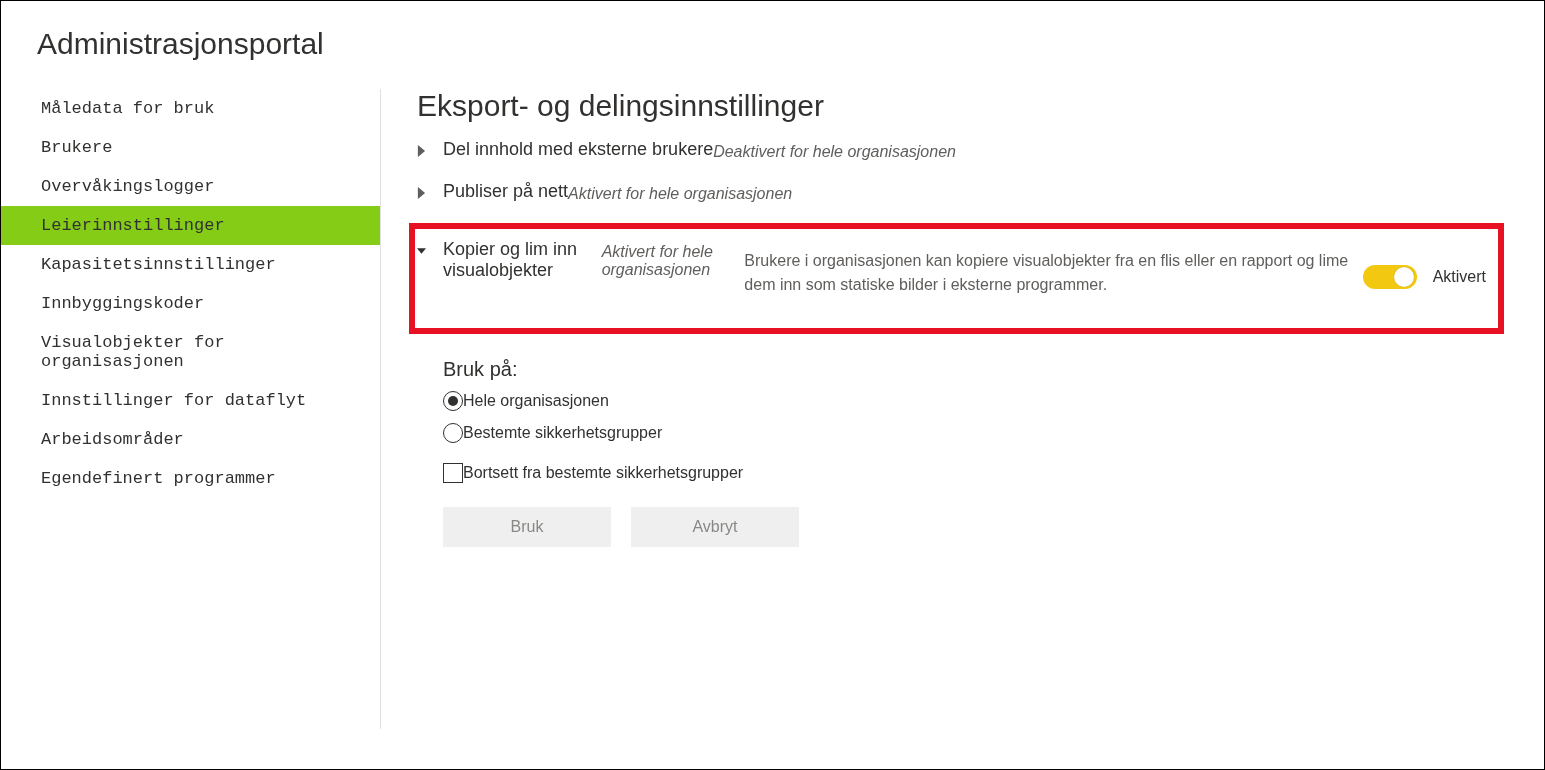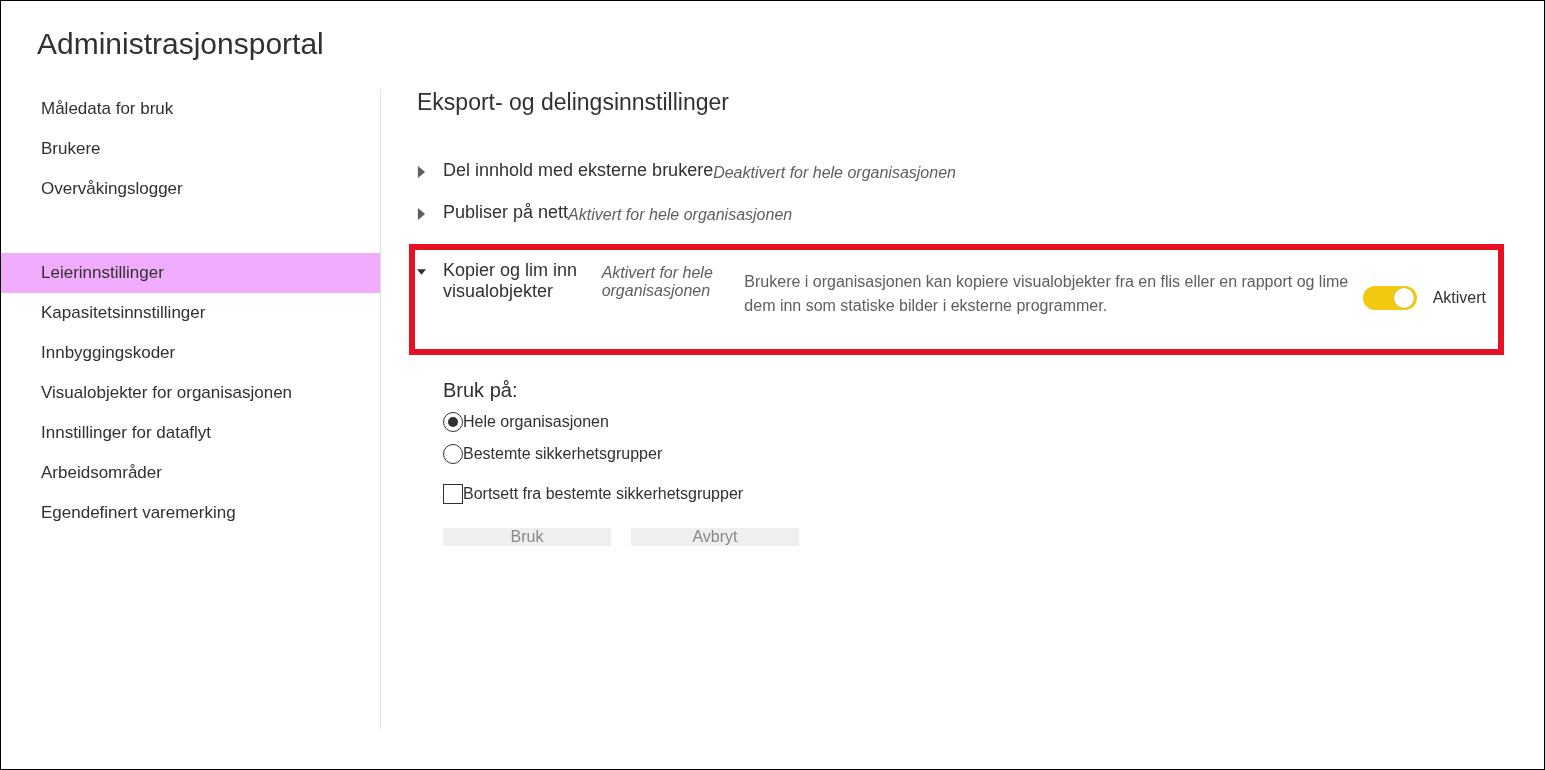--- a/index.html
+++ b/index.html
@@ -1,64 +1,64 @@
 <!DOCTYPE html>
 <html><head>
   <meta charset="utf-8">
   <style>
     * { box-sizing: border-box; margin: 0; padding: 0; }
     body { font-family: "Segoe UI", Tahoma, sans-serif; background: #fff; }
     .frame { width: 1545px; height: 770px; border: 1px solid #000; position: relative; overflow: hidden; }
     .page-title { font-size: 30px; font-weight: 300; color: #323130; padding: 26px 0 0 36px; }
     .body-wrap { display: flex; margin-top: 28px; }
     .sidebar { width: 380px; padding-right: 0; border-right: 1px solid #e1e1e1; min-height: 640px; padding-left: 36px; }
-    .sidebar-item { display: block; padding: 10px 14px 10px 40px; font-size: 17px; color: #323130; cursor: pointer; margin-left: -36px; }
-    .sidebar-item.selected { background: #f0abfc; margin-top: 44px; }
+    .sidebar-item { display: block; padding: 10px 14px 10px 40px; font-size: 17px; color: #323130; cursor: pointer; margin-left: -36px; font-family: Liberation Mono, monospace; }
+    .sidebar-item.selected { background: #84cc16; }
     .content { flex: 1; padding: 0 40px 0 36px; }
-    .section-title { font-size: 23px; font-weight: 400; color: #323130; margin-bottom: 44px; }
+    .section-title { font-size: 30px; font-weight: 400; color: #323130; margin-bottom: 16px; }
     .setting-block { margin-bottom: 20px; }
     .setting-header { display: flex; align-items: flex-start; gap: 12px; }
     .caret { width: 14px; color: #605e5c; flex-shrink: 0; margin-top: 6px; }
     .caret svg { display: block; width: 9px; height: 12px; }
     .setting-texts { display: flex; }
     .setting-title { font-size: 18px; color: #323130; }
     .setting-status { font-size: 16px; font-style: italic; color: #605e5c; margin-top: 4px; }
     .setting-desc { font-size: 16px; color: #605e5c; margin-top: 10px; max-width: 1020px; line-height: 1.5; }
     .toggle-row { display: flex; align-items: center; gap: 16px; margin-top: 18px; }
     .toggle { position: relative; width: 54px; height: 24px; border-radius: 12px; background: #f2c811; display: inline-block; cursor: pointer; }
     .toggle-thumb { position: absolute; top: 2px; right: 3px; width: 20px; height: 20px; border-radius: 50%; background: #fff; box-shadow: 0 0 1px rgba(0,0,0,.3); }
     .toggle-label { font-size: 16px; color: #323130; }
     .highlight-box { border: 6px solid #e81123; padding: 10px 12px 31px 2px; margin-left: -8px; margin-bottom: 24px; }
     .apply-label { font-size: 20px; color: #323130; margin-bottom: 10px; margin-left: 26px; }
     .radio-row, .check-row { display: flex; align-items: center; gap: 0; margin-left: 26px; margin-bottom: 12px; cursor: pointer; }
     .radio { width: 20px; height: 20px; border: 1px solid #323130; border-radius: 50%; display: flex; align-items: center; justify-content: center; }
     .radio.checked::after { content: ""; width: 10px; height: 10px; border-radius: 50%; background: #323130; }
     .check { width: 20px; height: 20px; border: 1px solid #323130; }
     .opt-label { font-size: 16px; color: #323130; }
     .button-row { display: flex; gap: 20px; margin-left: 26px; margin-top: 24px; }
-    .btn { width: 168px; height: 18px; border: none; background: #efefef; color: #8a8886; font-size: 16px; cursor: pointer; display: flex; align-items: center; justify-content: center; }
+    .btn { width: 168px; height: 40px; border: none; background: #efefef; color: #8a8886; font-size: 16px; cursor: pointer; display: flex; align-items: center; justify-content: center; }
   </style>
 </head>
 <body>
 
 <div class="frame">
   <div class="page-title">Administrasjonsportal</div>
 
   <div class="body-wrap">
     <div class="sidebar">
       <div class="sidebar-item">Måledata for bruk</div>
       <div class="sidebar-item">Brukere</div>
       <div class="sidebar-item">Overvåkingslogger</div>
       <div class="sidebar-item selected">Leierinnstillinger</div>
       <div class="sidebar-item">Kapasitetsinnstillinger</div>
       <div class="sidebar-item">Innbyggingskoder</div>
       <div class="sidebar-item">Visualobjekter for organisasjonen</div>
       <div class="sidebar-item">Innstillinger for dataflyt</div>
       <div class="sidebar-item">Arbeidsområder</div>
-      <div class="sidebar-item">Egendefinert varemerking</div>
+      <div class="sidebar-item">Egendefinert programmer</div>
     </div>
 
     <div class="content">
       <div class="section-title">Eksport- og delingsinnstillinger</div>
 
       <div class="setting-block">
         <div class="setting-header">
           <span class="caret">
             <svg viewBox="0 0 6 10">
                 <path d="M0 0 L6 5 L0 10 Z" fill="#605e5c"></path>

